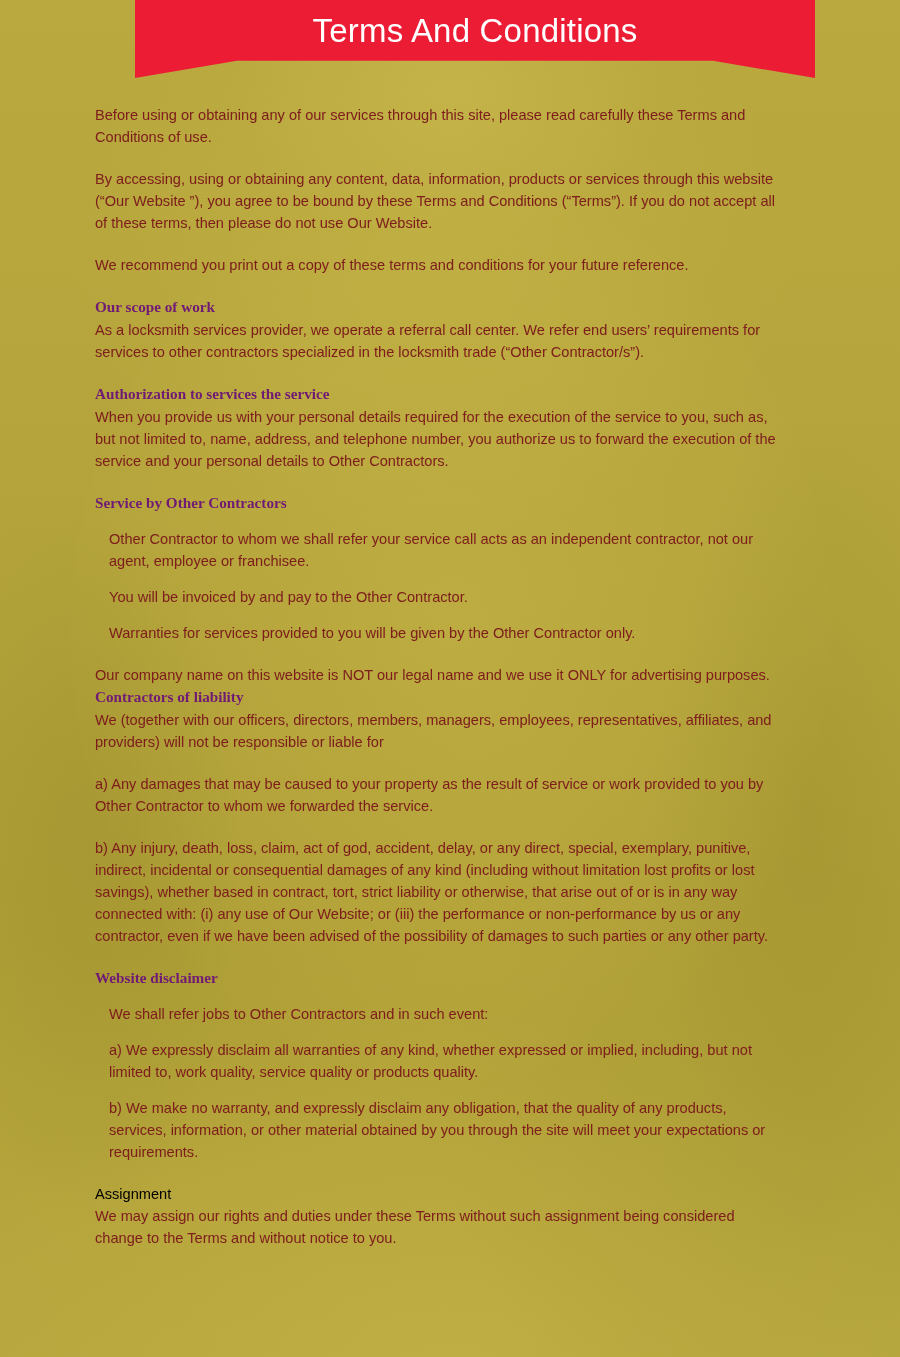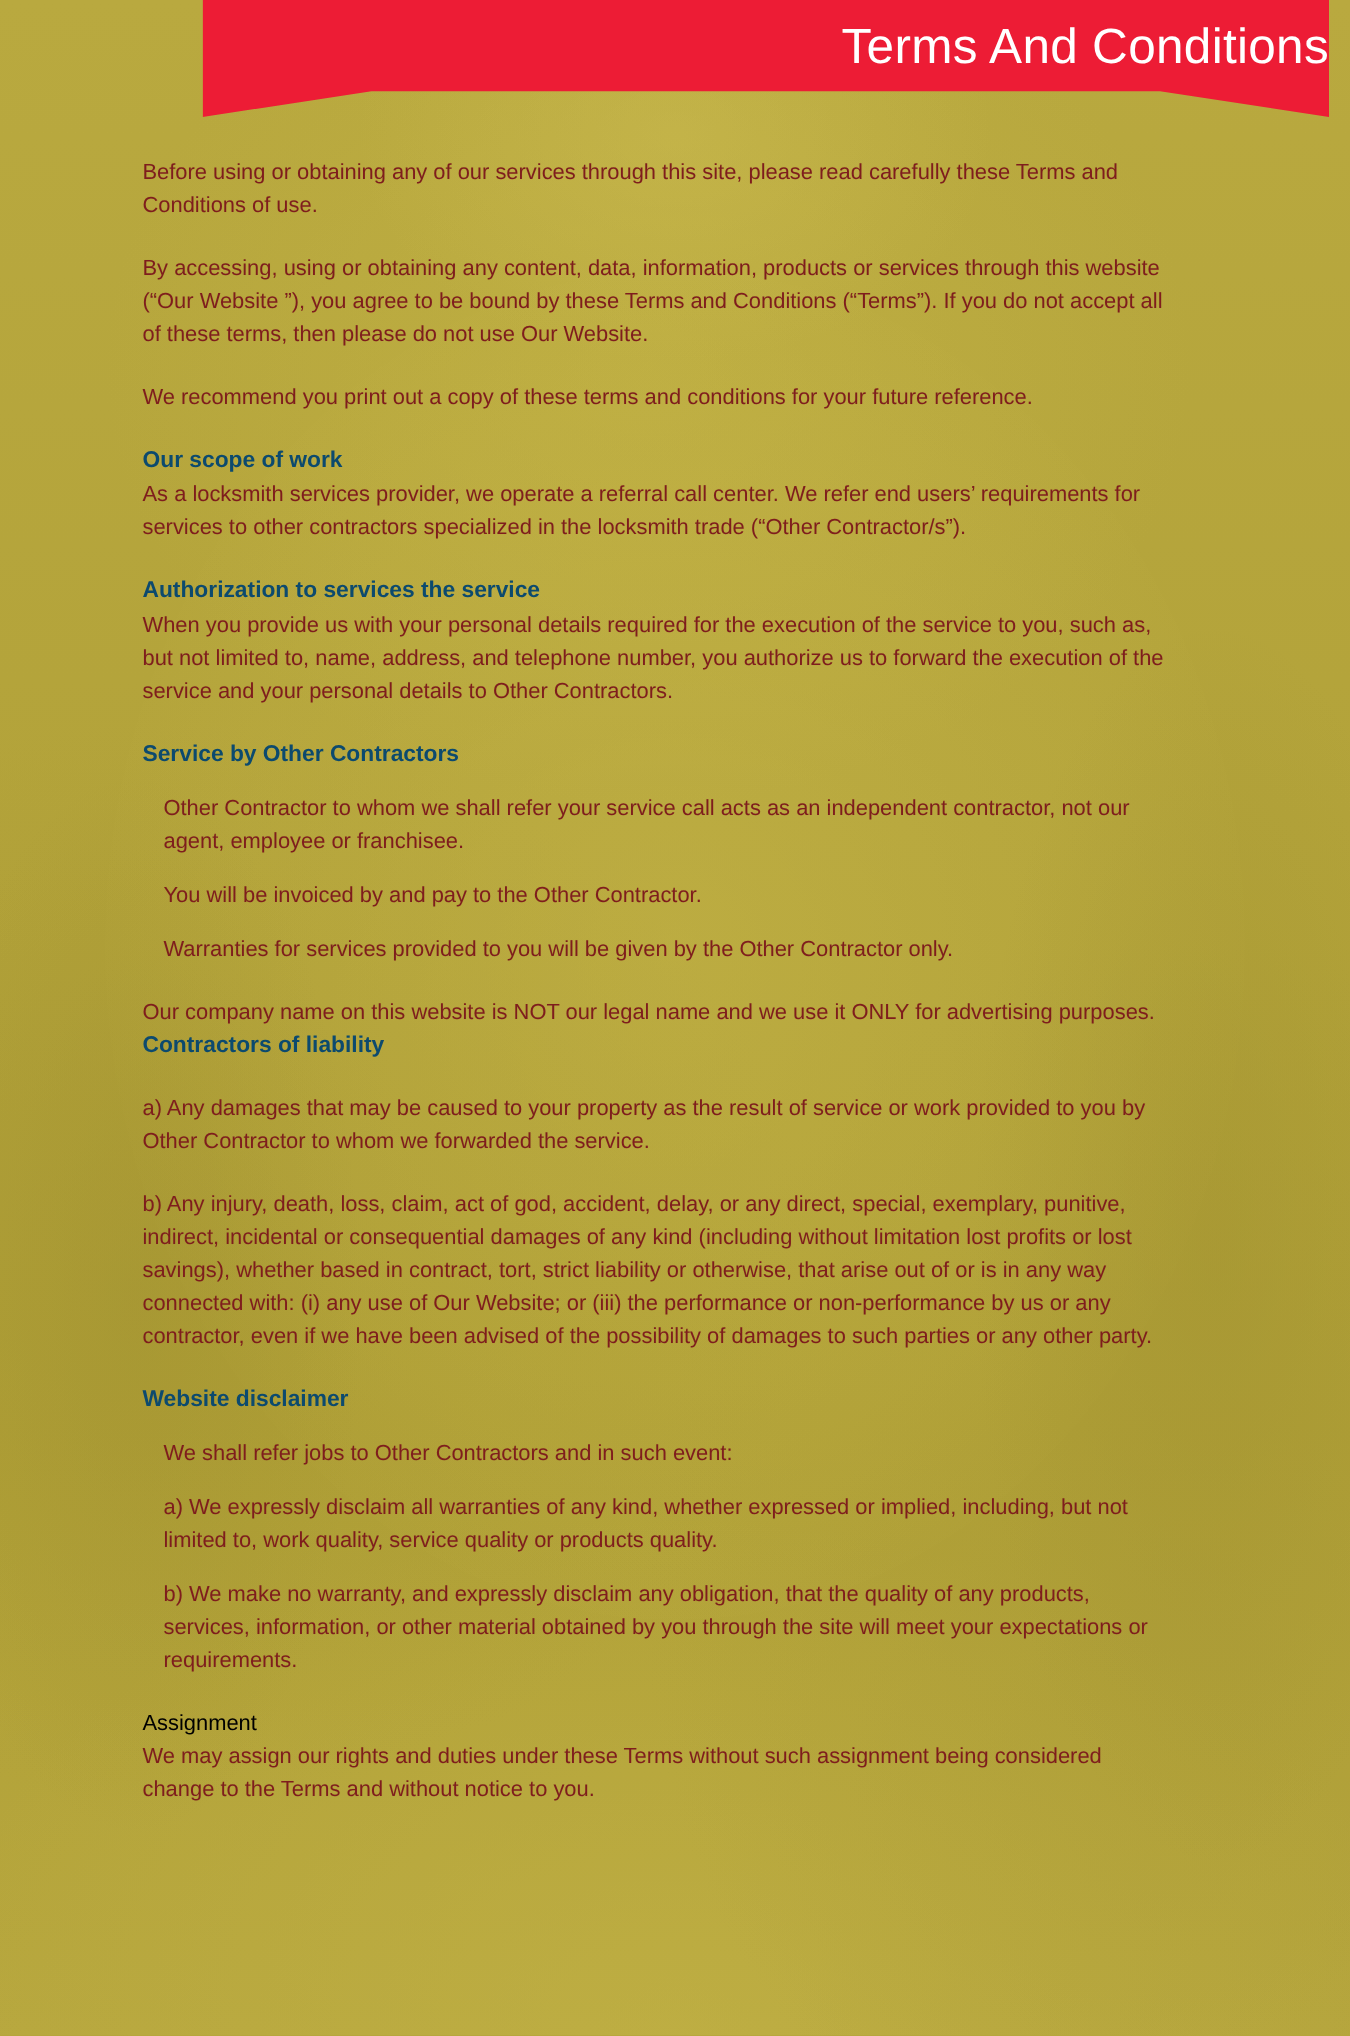--- a/index.html
+++ b/index.html
@@ -51,27 +51,27 @@
     width: 420px; height: 300px;
     left: 240px; top: -60px;
     background: radial-gradient(ellipse at 50% 50%, rgba(214,198,92,0.30) 0%, rgba(214,198,92,0) 72%);
   }
 
   
   .banner {
     position: absolute;
     top: 0;
     left: 135px;
-    width: 751px;
+    width: 680px;
     height: 78px;
     background: #ed1c35;
     clip-path: polygon(0 0, 100% 0, 100% 100%, 85% 78%, 15% 78%, 0 100%);
     display: flex;
     align-items: flex-start;
-    justify-content: flex-end;
+    justify-content: center;
     z-index: 3;
   }
   .banner-title {
     color: #ffffff;
     font-size: 33px;
     line-height: 1;
     padding-top: 14px;
     font-weight: 400;
     letter-spacing: 0.2px;
     white-space: nowrap;
@@ -92,21 +92,22 @@
     margin: 0 0 20px 0;
     color: #7f1d1d;
     text-shadow: 0 0 1px rgba(0,0,0,0.05);
   }
   .para.tight { margin-bottom: 0; }
   .heading {
     margin: 0 0 1px 0;
     font-weight: bold;
     font-size: 15.2px;
     line-height: 22px;
-    color: #0c4a6e;
+    color: #701a75;
+    font-family: Liberation Serif, serif;
   }
   .subheading {
     margin: 0 0 0 0;
     font-weight: normal;
     font-size: 14.6px;
     line-height: 22px;
     color: #000000;
   }
   .block { margin-bottom: 20px; }
   .line { margin: 14px; }
@@ -145,20 +146,21 @@
     <div class="heading">Service by Other Contractors</div>
     <p class="para tight line">Other Contractor to whom we shall refer your service call acts as an independent contractor, not our agent, employee or franchisee.</p>
     <p class="para tight line">You will be invoiced by and pay to the Other Contractor.</p>
     <p class="para tight line">Warranties for services provided to you will be given by the Other Contractor only.</p>
   </div>
 
   <p class="para tight">Our company name on this website is NOT our legal name and we use it ONLY for advertising purposes.</p>
 
   <div class="block">
     <div class="heading">Contractors of liability</div>
+    <p class="para tight">We (together with our officers, directors, members, managers, employees, representatives, affiliates, and providers) will not be responsible or liable for</p>
   </div>
 
   <p class="para">a) Any damages that may be caused to your property as the result of service or work provided to you by Other Contractor to whom we forwarded the service.</p>
   <p class="para">b) Any injury, death, loss, claim, act of god, accident, delay, or any direct, special, exemplary, punitive, indirect, incidental or consequential damages of any kind (including without limitation lost profits or lost savings), whether based in contract, tort, strict liability or otherwise, that arise out of or is in any way connected with: (i) any use of Our Website; or (iii) the performance or non-performance by us or any contractor, even if we have been advised of the possibility of damages to such parties or any other party.</p>
 
   <div class="block">
     <div class="heading">Website disclaimer</div>
     <p class="para tight line">We shall refer jobs to Other Contractors and in such event:</p>
     <p class="para tight line">a) We expressly disclaim all warranties of any kind, whether expressed or implied, including, but not limited to, work quality, service quality or products quality.</p>
     <p class="para tight line">b) We make no warranty, and expressly disclaim any obligation, that the quality of any products, services, information, or other material obtained by you through the site will meet your expectations or requirements.</p>

